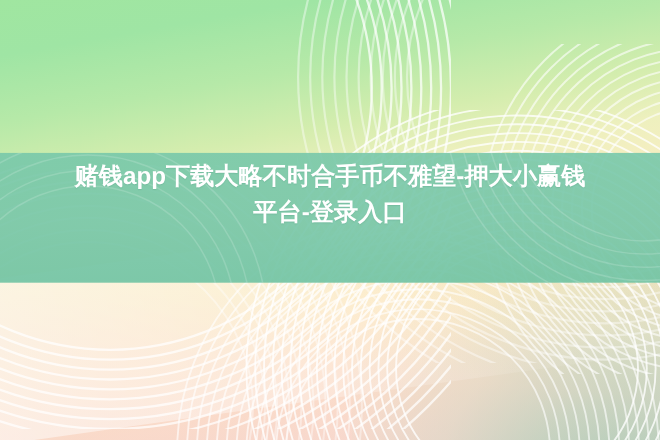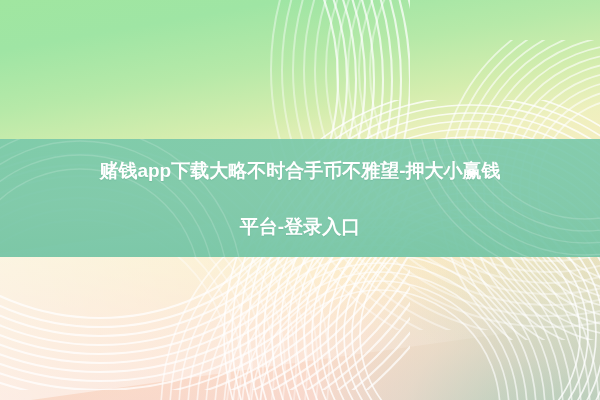--- a/index.html
+++ b/index.html
@@ -107,22 +107,22 @@
   }
   .headline {
     position: absolute;
     left: 0; right: 0;
     top: 143px;
     padding: 0 12px;
     box-sizing: border-box;
     text-align: center;
     color: #ffffff;
     font-weight: bold;
-    font-size: 19px;
-    line-height: 56px;
+    font-size: 22px;
+    line-height: 33px;
     letter-spacing: 0px;
     white-space: pre-line;
     text-shadow: 0 1px 1px rgba(60,130,110,0.18);
   }
 </style>
 </head>
 <body>
 
 <div id="banner">
 

